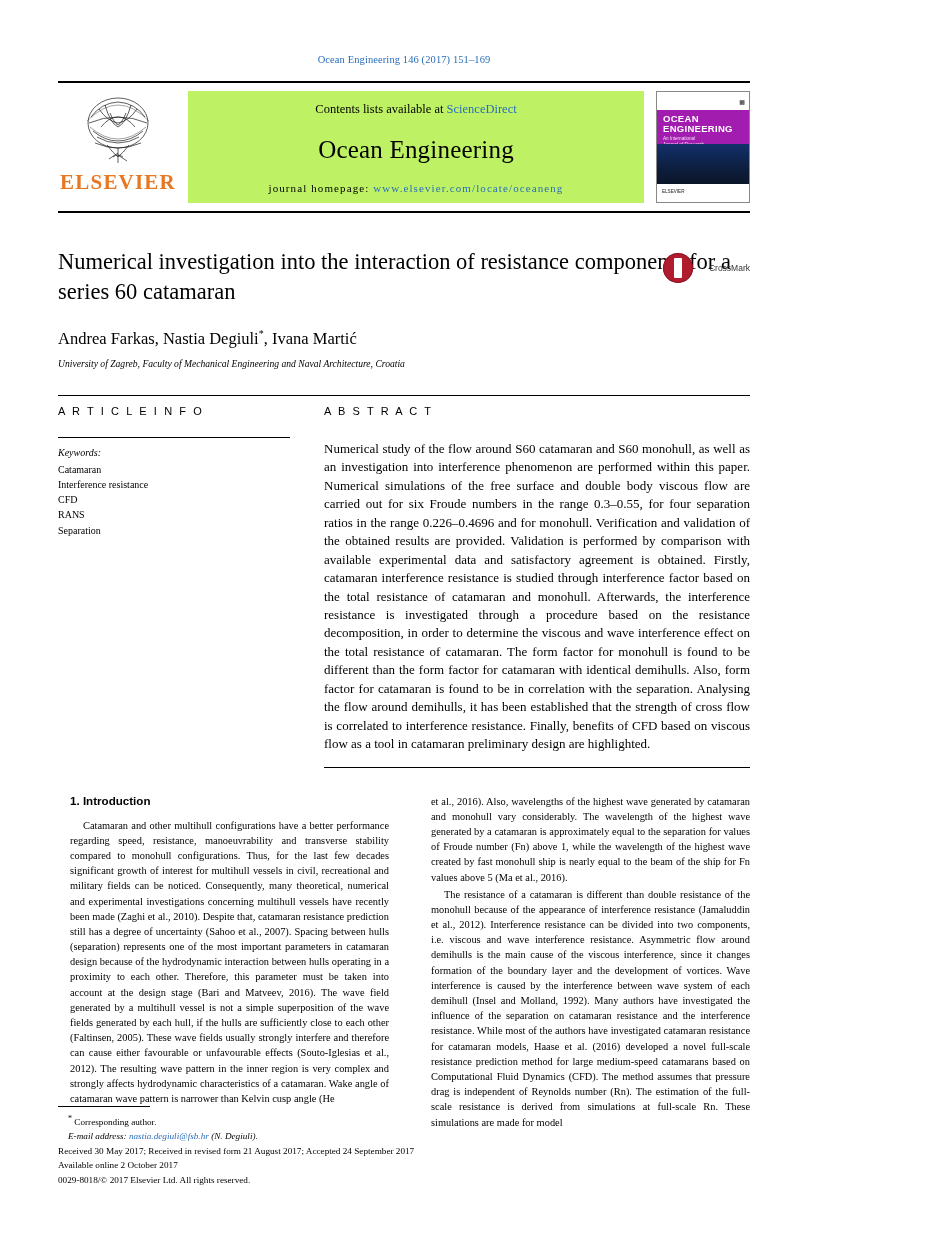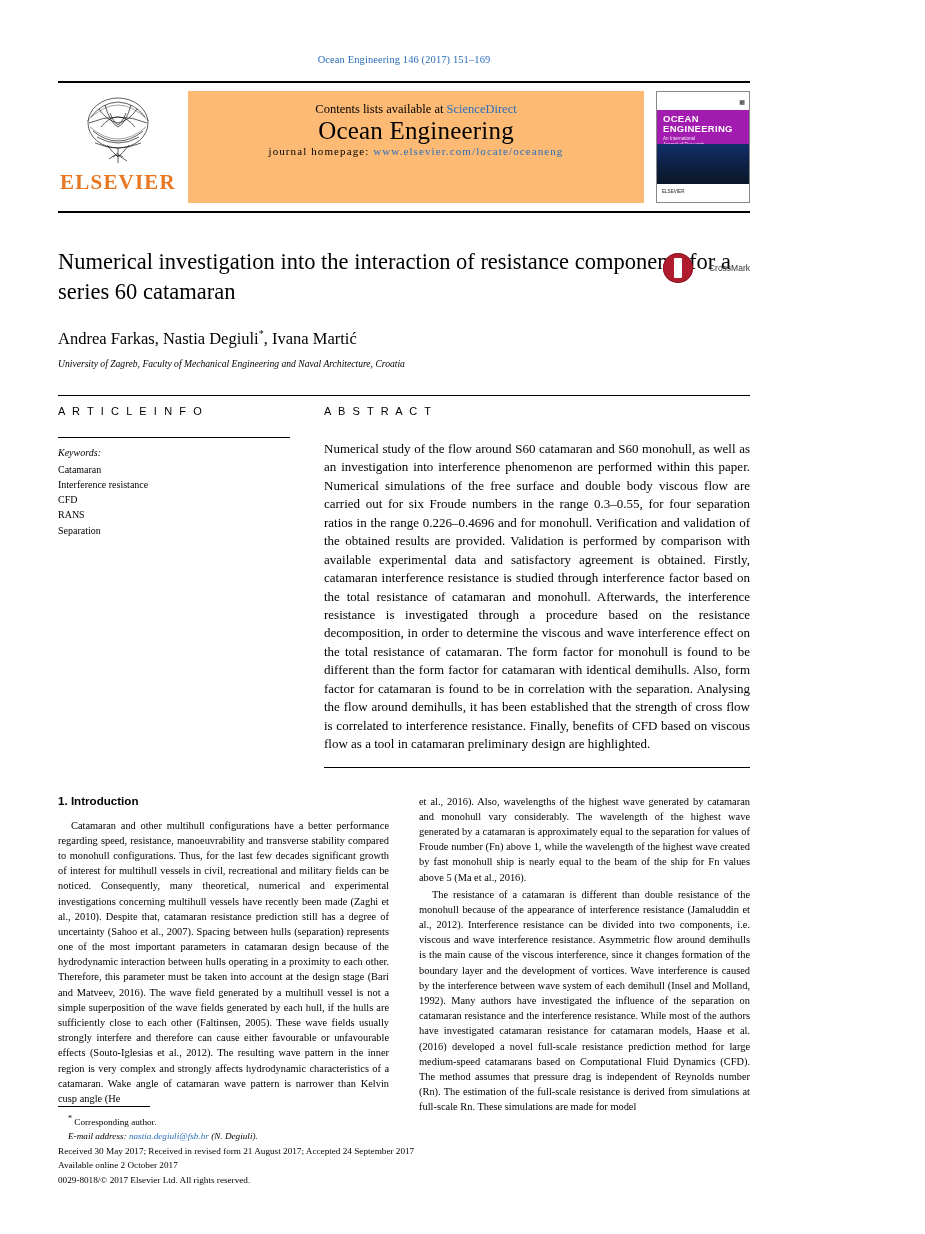--- a/index.html
+++ b/index.html
@@ -64,26 +64,26 @@
   .elsevier-word {
     font-family: "Liberation Serif", serif;
     font-size: 21px;
     letter-spacing: 1.2px;
     color: #e87722;
     font-weight: 700;
     margin-top: 3px;
   }
   .journal-box {
     flex: 1;
-    background: #fdba74;
+    background: #bef264;
     margin: 0 12px 0 10px;
     text-align: center;
     display: flex;
     flex-direction: column;
-    justify-content: flex-start;
+    justify-content: space-between;
     padding: 11px 0 9px 0;
     box-sizing: border-box;
   }
   .contents-line {
     font-size: 12.5px;
   }
   .contents-line .sd { color:#2a6ebb; }
   .journal-title {
     font-size: 25px;
     font-family: "Liberation Serif", serif;
@@ -236,21 +236,21 @@
     border-bottom: 1px solid #000;
     margin-top: 13px;
   }
 
   
   .body-cols {
     margin-top: 26px;
     display: flex;
     gap: 30px;
   }
-  .bcol { width: 390px; }
+  .bcol { width: 390px; margin-left: 12px; }
   .sec-title {
     font-family: "Liberation Sans", sans-serif;
     font-size: 11.6px;
     font-weight: 700;
     margin-bottom: 11px;
   }
   .para {
     font-size: 10.4px;
     line-height: 1.46;
     text-align: justify;

